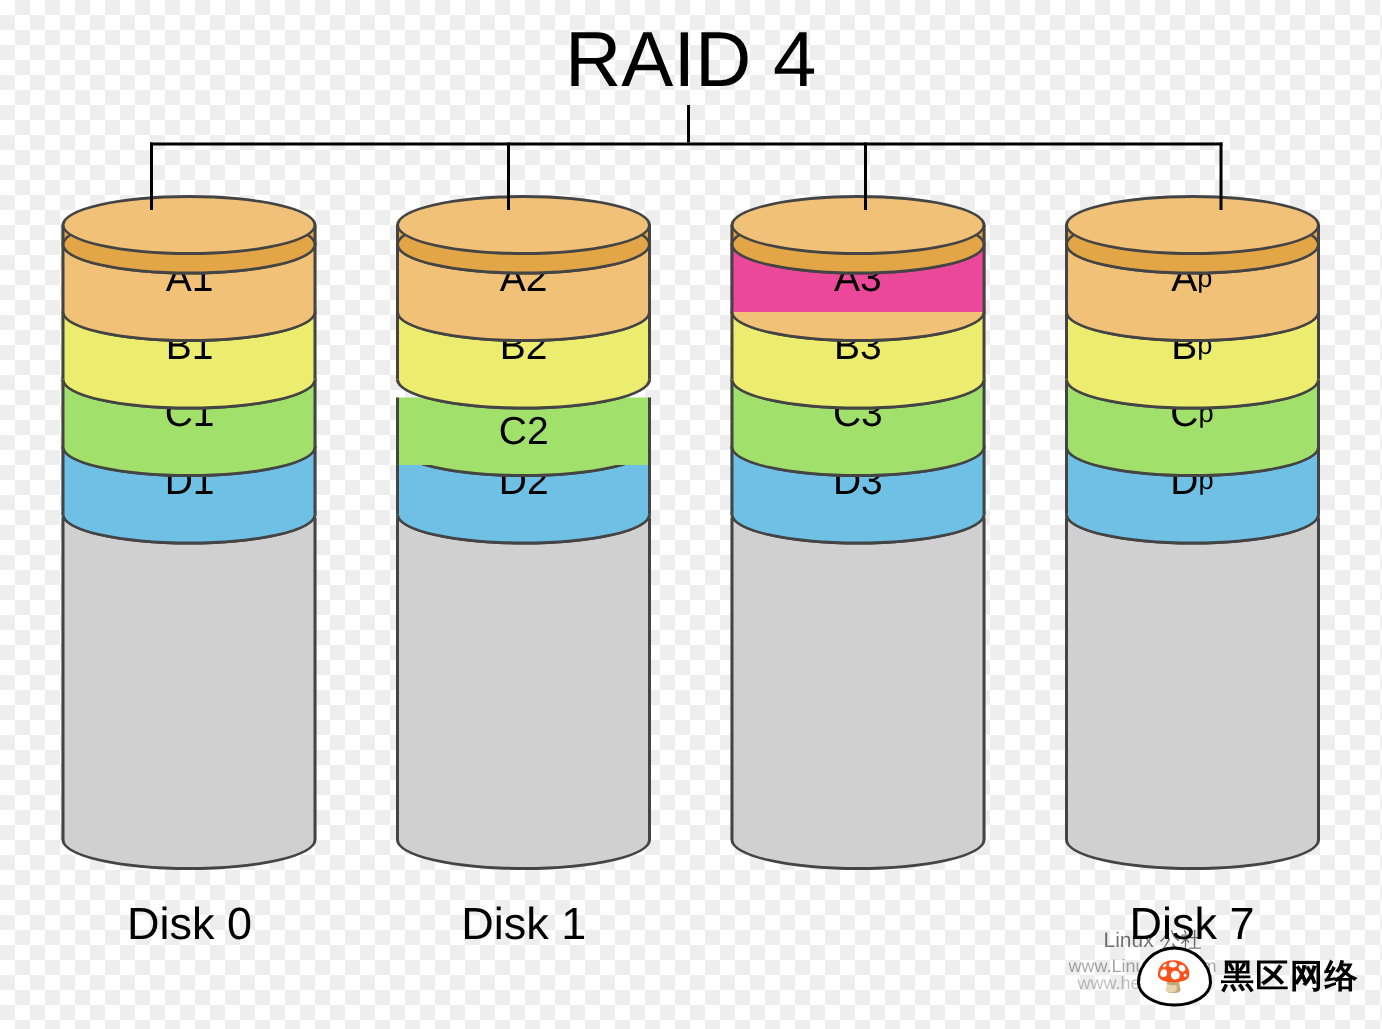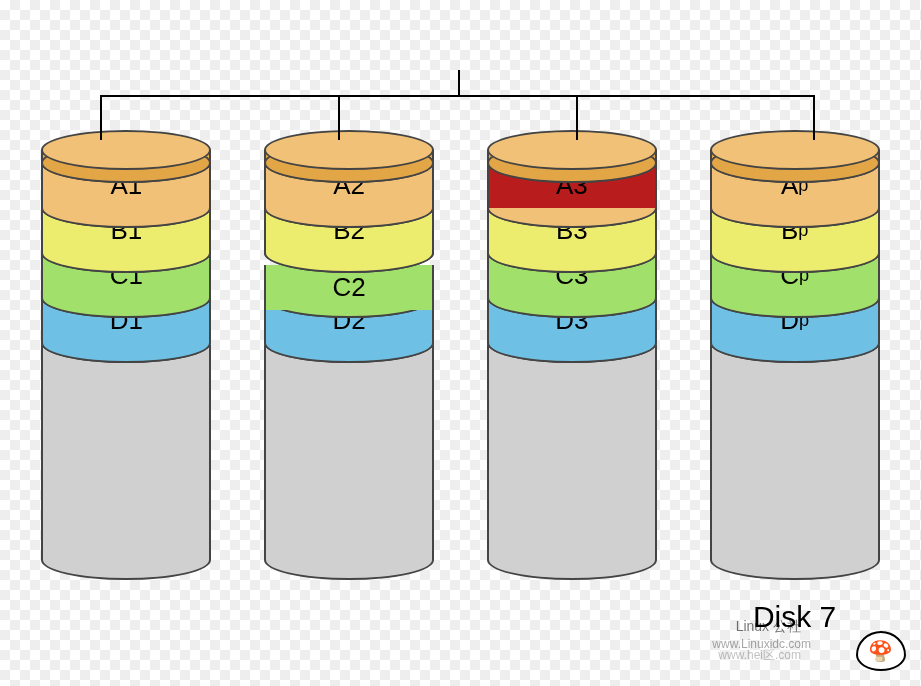--- a/index.html
+++ b/index.html
@@ -186,20 +186,21 @@
     letter-spacing: 1px;
   }
 </style>
 </head>
 <body>
 
 <div class="checker"></div>
 
 <div class="stage">
 
+  <div class="title">RAID 4</div>
 
   <div class="connector">
     <div class="vtop"></div>
     <div class="hbar"></div>
     <div class="vdrop" style="left:0"></div>
     <div class="vdrop" style="left:238px"></div>
     <div class="vdrop" style="left:476px"></div>
     <div class="vdrop" style="right:0"></div>
   </div>
 
@@ -231,20 +232,21 @@
             <div class="bot-ellipse" style="top: 25px; background: rgb(240, 193, 118);"></div>
             <div class="band" style="top: 0px; height: 45px; background: rgb(240, 193, 118);">A1</div>
             <div class="ellipse" style="top: -20px; background: rgb(246, 215, 155);"></div>
           </div>
           <div class="stripe" style="top: 0px;">
             <div class="band" style="top: 20px; height: 13px; background: rgb(227, 166, 71);"></div>
             <div class="bot-ellipse" style="top: 13px; background: rgb(227, 166, 71);"></div>
             <div class="ellipse" style="top: 0px; background: rgb(240, 193, 118);"></div>
           </div>
         </div>
+        <div class="disk-label">Disk 0</div>
       </div>
       <div class="diskcol">
         <div class="cylinder">
           <div class="cyl-bottom"></div>
           <div class="cyl-body"></div>
           <div class="stripe" style="top: 193px;">
             <div class="ellipse" style="top: 0px; background: rgb(224, 224, 224);"></div>
           </div>
           <div class="stripe" style="top: 168px;">
             <div class="bot-ellipse" style="top: 25px; background: rgb(110, 193, 228);"></div>
@@ -257,100 +259,104 @@
             <div class="ellipse" style="top: -20px; background: rgb(192, 238, 150);"></div>
           </div>
           <div class="stripe" style="top: 78px;">
             <div class="bot-ellipse" style="top: 25px; background: rgb(236, 236, 110);"></div>
             <div class="band" style="top: 0px; height: 45px; background: rgb(236, 236, 110);">B2</div>
             <div class="ellipse" style="top: -20px; background: rgb(244, 244, 154);"></div>
           </div>
           <div class="stripe" style="top: 33px;">
             <div class="bot-ellipse" style="top: 25px; background: rgb(240, 193, 118);"></div>
             <div class="band" style="top: 0px; height: 45px; background: rgb(240, 193, 118);">A2</div>
+            <div class="ellipse" style="top: -20px; background: rgb(246, 215, 155);"></div>
+          </div>
+          <div class="stripe" style="top: 0px;">
+            <div class="band" style="top: 20px; height: 13px; background: rgb(227, 166, 71);"></div>
+            <div class="bot-ellipse" style="top: 13px; background: rgb(227, 166, 71);"></div>
+            <div class="ellipse" style="top: 0px; background: rgb(240, 193, 118);"></div>
+          </div>
+        </div>
+        <div class="disk-label">Disk 1</div>
+      </div>
+      <div class="diskcol">
+        <div class="cylinder">
+          <div class="cyl-bottom"></div>
+          <div class="cyl-body"></div>
+          <div class="stripe" style="top: 193px;">
+            <div class="ellipse" style="top: 0px; background: rgb(224, 224, 224);"></div>
+          </div>
+          <div class="stripe" style="top: 168px;">
+            <div class="bot-ellipse" style="top: 25px; background: rgb(110, 193, 228);"></div>
+            <div class="band" style="top: 0px; height: 45px; background: rgb(110, 193, 228);">D3</div>
+            <div class="ellipse" style="top: -20px; background: rgb(159, 214, 238);"></div>
+          </div>
+          <div class="stripe" style="top: 123px;">
+            <div class="bot-ellipse" style="top: 25px; background: rgb(161, 224, 106);"></div>
+            <div class="band" style="top: 0px; height: 45px; background: rgb(161, 224, 106);">C3</div>
+            <div class="ellipse" style="top: -20px; background: rgb(192, 238, 150);"></div>
+          </div>
+          <div class="stripe" style="top: 78px;">
+            <div class="bot-ellipse" style="top: 25px; background: rgb(236, 236, 110);"></div>
+            <div class="band" style="top: 0px; height: 45px; background: rgb(236, 236, 110);">B3</div>
+            <div class="ellipse" style="top: -20px; background: rgb(244, 244, 154);"></div>
+          </div>
+          <div class="stripe" style="top: 33px;">
+            <div class="bot-ellipse" style="top: 25px; background: rgb(240, 193, 118);"></div>
+            <div class="band" style="top: 0px; height: 45px; background: #ec4899;">A3</div>
             <div class="ellipse" style="top: -20px; background: rgb(246, 215, 155);"></div>
           </div>
           <div class="stripe" style="top: 0px;">
             <div class="band" style="top: 20px; height: 13px; background: rgb(227, 166, 71);"></div>
             <div class="bot-ellipse" style="top: 13px; background: rgb(227, 166, 71);"></div>
             <div class="ellipse" style="top: 0px; background: rgb(240, 193, 118);"></div>
           </div>
         </div>
       </div>
       <div class="diskcol">
         <div class="cylinder">
           <div class="cyl-bottom"></div>
           <div class="cyl-body"></div>
           <div class="stripe" style="top: 193px;">
             <div class="ellipse" style="top: 0px; background: rgb(224, 224, 224);"></div>
           </div>
           <div class="stripe" style="top: 168px;">
             <div class="bot-ellipse" style="top: 25px; background: rgb(110, 193, 228);"></div>
-            <div class="band" style="top: 0px; height: 45px; background: rgb(110, 193, 228);">D3</div>
+            <div class="band" style="top: 0px; height: 45px; background: rgb(110, 193, 228);">D<span class="sub">p</span></div>
             <div class="ellipse" style="top: -20px; background: rgb(159, 214, 238);"></div>
           </div>
           <div class="stripe" style="top: 123px;">
             <div class="bot-ellipse" style="top: 25px; background: rgb(161, 224, 106);"></div>
-            <div class="band" style="top: 0px; height: 45px; background: rgb(161, 224, 106);">C3</div>
+            <div class="band" style="top: 0px; height: 45px; background: rgb(161, 224, 106);">C<span class="sub">p</span></div>
             <div class="ellipse" style="top: -20px; background: rgb(192, 238, 150);"></div>
           </div>
           <div class="stripe" style="top: 78px;">
             <div class="bot-ellipse" style="top: 25px; background: rgb(236, 236, 110);"></div>
-            <div class="band" style="top: 0px; height: 45px; background: rgb(236, 236, 110);">B3</div>
+            <div class="band" style="top: 0px; height: 45px; background: rgb(236, 236, 110);">B<span class="sub">p</span></div>
             <div class="ellipse" style="top: -20px; background: rgb(244, 244, 154);"></div>
           </div>
           <div class="stripe" style="top: 33px;">
             <div class="bot-ellipse" style="top: 25px; background: rgb(240, 193, 118);"></div>
-            <div class="band" style="top: 0px; height: 45px; background: #b91c1c;">A3</div>
+            <div class="band" style="top: 0px; height: 45px; background: rgb(240, 193, 118);">A<span class="sub">p</span></div>
             <div class="ellipse" style="top: -20px; background: rgb(246, 215, 155);"></div>
           </div>
           <div class="stripe" style="top: 0px;">
             <div class="band" style="top: 20px; height: 13px; background: rgb(227, 166, 71);"></div>
             <div class="bot-ellipse" style="top: 13px; background: rgb(227, 166, 71);"></div>
             <div class="ellipse" style="top: 0px; background: rgb(240, 193, 118);"></div>
           </div>
         </div>
-      </div>
-      <div class="diskcol">
-        <div class="cylinder">
-          <div class="cyl-bottom"></div>
-          <div class="cyl-body"></div>
-          <div class="stripe" style="top: 193px;">
-            <div class="ellipse" style="top: 0px; background: rgb(224, 224, 224);"></div>
-          </div>
-          <div class="stripe" style="top: 168px;">
-            <div class="bot-ellipse" style="top: 25px; background: rgb(110, 193, 228);"></div>
-            <div class="band" style="top: 0px; height: 45px; background: rgb(110, 193, 228);">D<span class="sub">p</span></div>
-            <div class="ellipse" style="top: -20px; background: rgb(159, 214, 238);"></div>
-          </div>
-          <div class="stripe" style="top: 123px;">
-            <div class="bot-ellipse" style="top: 25px; background: rgb(161, 224, 106);"></div>
-            <div class="band" style="top: 0px; height: 45px; background: rgb(161, 224, 106);">C<span class="sub">p</span></div>
-            <div class="ellipse" style="top: -20px; background: rgb(192, 238, 150);"></div>
-          </div>
-          <div class="stripe" style="top: 78px;">
-            <div class="bot-ellipse" style="top: 25px; background: rgb(236, 236, 110);"></div>
-            <div class="band" style="top: 0px; height: 45px; background: rgb(236, 236, 110);">B<span class="sub">p</span></div>
-            <div class="ellipse" style="top: -20px; background: rgb(244, 244, 154);"></div>
-          </div>
-          <div class="stripe" style="top: 33px;">
-            <div class="bot-ellipse" style="top: 25px; background: rgb(240, 193, 118);"></div>
-            <div class="band" style="top: 0px; height: 45px; background: rgb(240, 193, 118);">A<span class="sub">p</span></div>
-            <div class="ellipse" style="top: -20px; background: rgb(246, 215, 155);"></div>
-          </div>
-          <div class="stripe" style="top: 0px;">
-            <div class="band" style="top: 20px; height: 13px; background: rgb(227, 166, 71);"></div>
-            <div class="bot-ellipse" style="top: 13px; background: rgb(227, 166, 71);"></div>
-            <div class="ellipse" style="top: 0px; background: rgb(240, 193, 118);"></div>
-          </div>
-        </div>
         <div class="disk-label">Disk 7</div>
       </div>
     </div>
 
   <div class="logo">
     <div class="bubble">🍄</div>
+    <div>
+      <div class="txt">黑区网络</div>
+    </div>
   </div>
   <div class="watermark" style="bottom:50px; right:120px; color:rgba(0,0,0,0.55); font-size:14px; font-weight:normal;">Linux 公社</div>
   <div class="watermark" style="bottom:35px; right:110px;">www.Linuxidc.com</div>
   <div class="watermark" style="bottom:22px; right:120px; color:rgba(0,0,0,0.25);">www.hei区.com</div>
 
 </div>
 
 </body></html>

